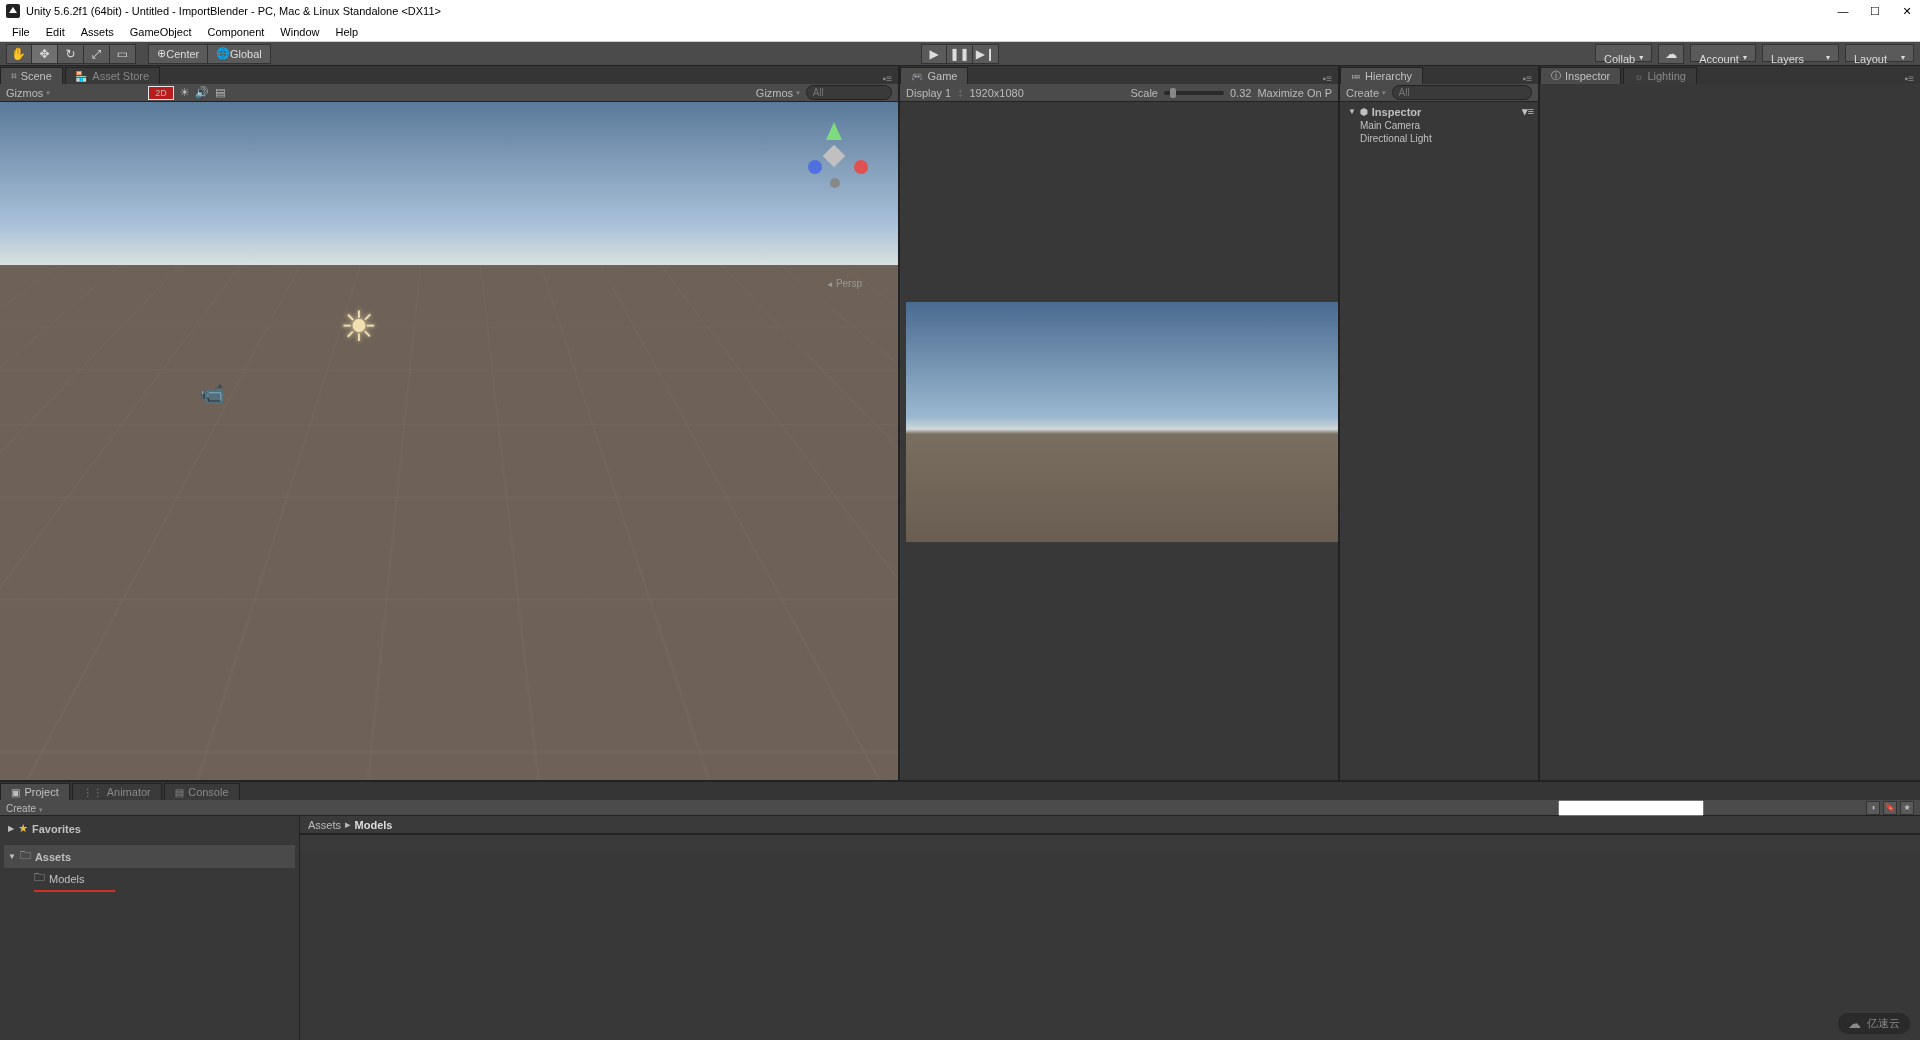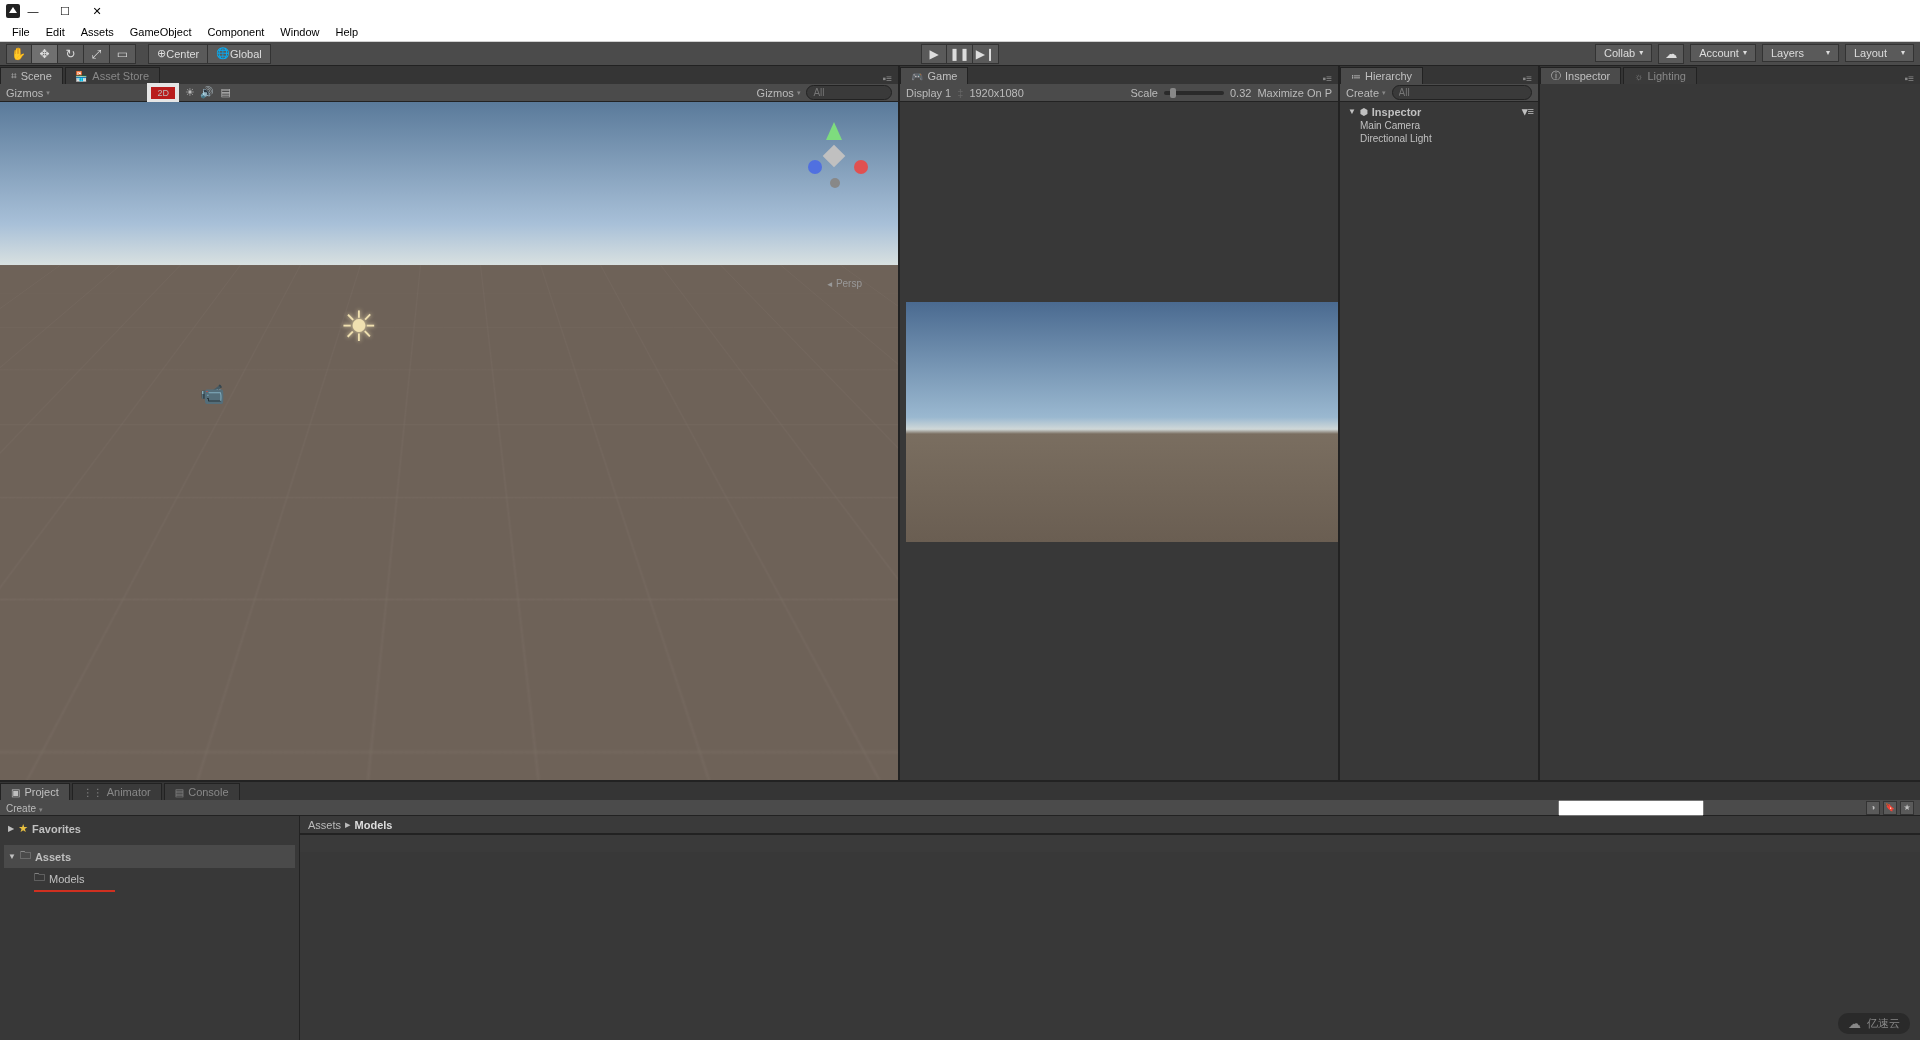--- a/index.html
+++ b/index.html
@@ -19,39 +19,39 @@
 
 
 .toolbar { height: 24px; background: #4b4b4b; border-bottom: 1px solid #222; display: flex; align-items: center; padding: 0 6px; position: relative; }
 .toolbar .group { display: flex; }
 .toolbar .tbtn { width: 26px; height: 20px; background: #5a5a5a; border: 1px solid #333; display: flex; align-items: center; justify-content: center; font-size: 12px; color: #ddd; cursor: default; }
 .toolbar .tbtn.active { background: #707070; }
 .toolbar .tbtn + .tbtn { border-left: none; }
 .toolbar .tbtn-text { width: auto; padding: 0 8px; font-size: 10px; }
 .toolbar .center-controls { position: absolute; left: 50%; transform: translateX(-50%); display: flex; }
 .toolbar .right-controls { display: flex; gap: 6px; margin-left: auto; }
-.toolbar .ddbtn { height: 16px; background: #5a5a5a; border: 1px solid #333; padding: 8px 8px; display: flex; align-items: center; gap: 4px; font-size: 10px; color: #ddd; }
+.toolbar .ddbtn { height: 16px; background: #5a5a5a; border: 1px solid #333; padding: 8px 8px; display: flex; align-items: flex-start; gap: 4px; font-size: 10px; color: #ddd; }
 .toolbar .ddbtn .arrow { font-size: 8px; }
 
 
 .main { flex: 1; display: flex; min-height: 0; }
 .col { display: flex; flex-direction: column; min-height: 0; }
 
 
 .tabs { height: 18px; background: #353535; display: flex; align-items: flex-end; }
 .tab { height: 17px; background: #4b4b4b; border: 1px solid #222; border-bottom: none; margin-right: 2px; padding: 0 10px; display: flex; align-items: center; gap: 4px; font-size: 10px; color: #c0c0c0; cursor: default; }
 .tab.inactive { background: #3a3a3a; color: #888; }
 .tab .icon { font-size: 10px; }
 .tabs .menu-icon { margin-left: auto; padding: 0 6px; color: #888; font-size: 10px; }
 
 
 .subbar { height: 18px; background: #4b4b4b; border-bottom: 1px solid #222; display: flex; align-items: center; padding: 0 6px; gap: 6px; font-size: 10px; color: #bbb; }
 .subbar .dd { display: flex; align-items: center; gap: 3px; }
 .subbar .dd .arrow { font-size: 7px; color: #888; }
-.subbar .toggle { padding: 1px 6px; background: #b91c1c; border: 4px solid #e5e5e5; font-size: 9px; }
+.subbar .toggle { padding: 1px 6px; background: #b91c1c; border: 1px solid #e5e5e5; font-size: 9px; }
 .subbar .search { flex: 1; max-width: 160px; margin-left: auto; }
 .subbar input { background: #3a3a3a; border: 1px solid #222; border-radius: 8px; padding: 1px 6px; color: #ccc; width: 100%; font-size: 10px; }
 
 
 .scene-viewport { flex: 1; position: relative; overflow: hidden; background: linear-gradient(to bottom, #5a7a9a 0%, #a8c0d8 18%, #d8e0e0 24%, #7a6e62 30%, #6a5e52 100%); }
 .scene-viewport .ground-grid { position: absolute; top: 24%; left: 0; right: 0; bottom: 0; background: #6e6258;
   background-image:
     linear-gradient(rgba(140,130,120,0.15) 1px, transparent 1px),
     linear-gradient(90deg, rgba(140,130,120,0.15) 1px, transparent 1px);
   background-size: 60px 60px;
@@ -113,20 +113,21 @@
 .watermark .wm-icon { font-size: 13px; }
 
 .slider-track { width: 60px; height: 4px; background: #2a2a2a; border-radius: 2px; position: relative; }
 .slider-thumb { position: absolute; left: 6px; top: -3px; width: 6px; height: 10px; background: #888; border-radius: 2px; }
 </style>
 </head>
 <body>
 
 <div class="titlebar">
   <div class="unity-logo"></div>
+  <div class="title">Unity 5.6.2f1 (64bit) - Untitled - ImportBlender - PC, Mac &amp; Linux Standalone &lt;DX11&gt;</div>
   <div class="win-btns">
     <div class="win-btn">—</div>
     <div class="win-btn">☐</div>
     <div class="win-btn">✕</div>
   </div>
 </div>
 
 <div class="menubar">
   <div class="item">File</div>
   <div class="item">Edit</div>

